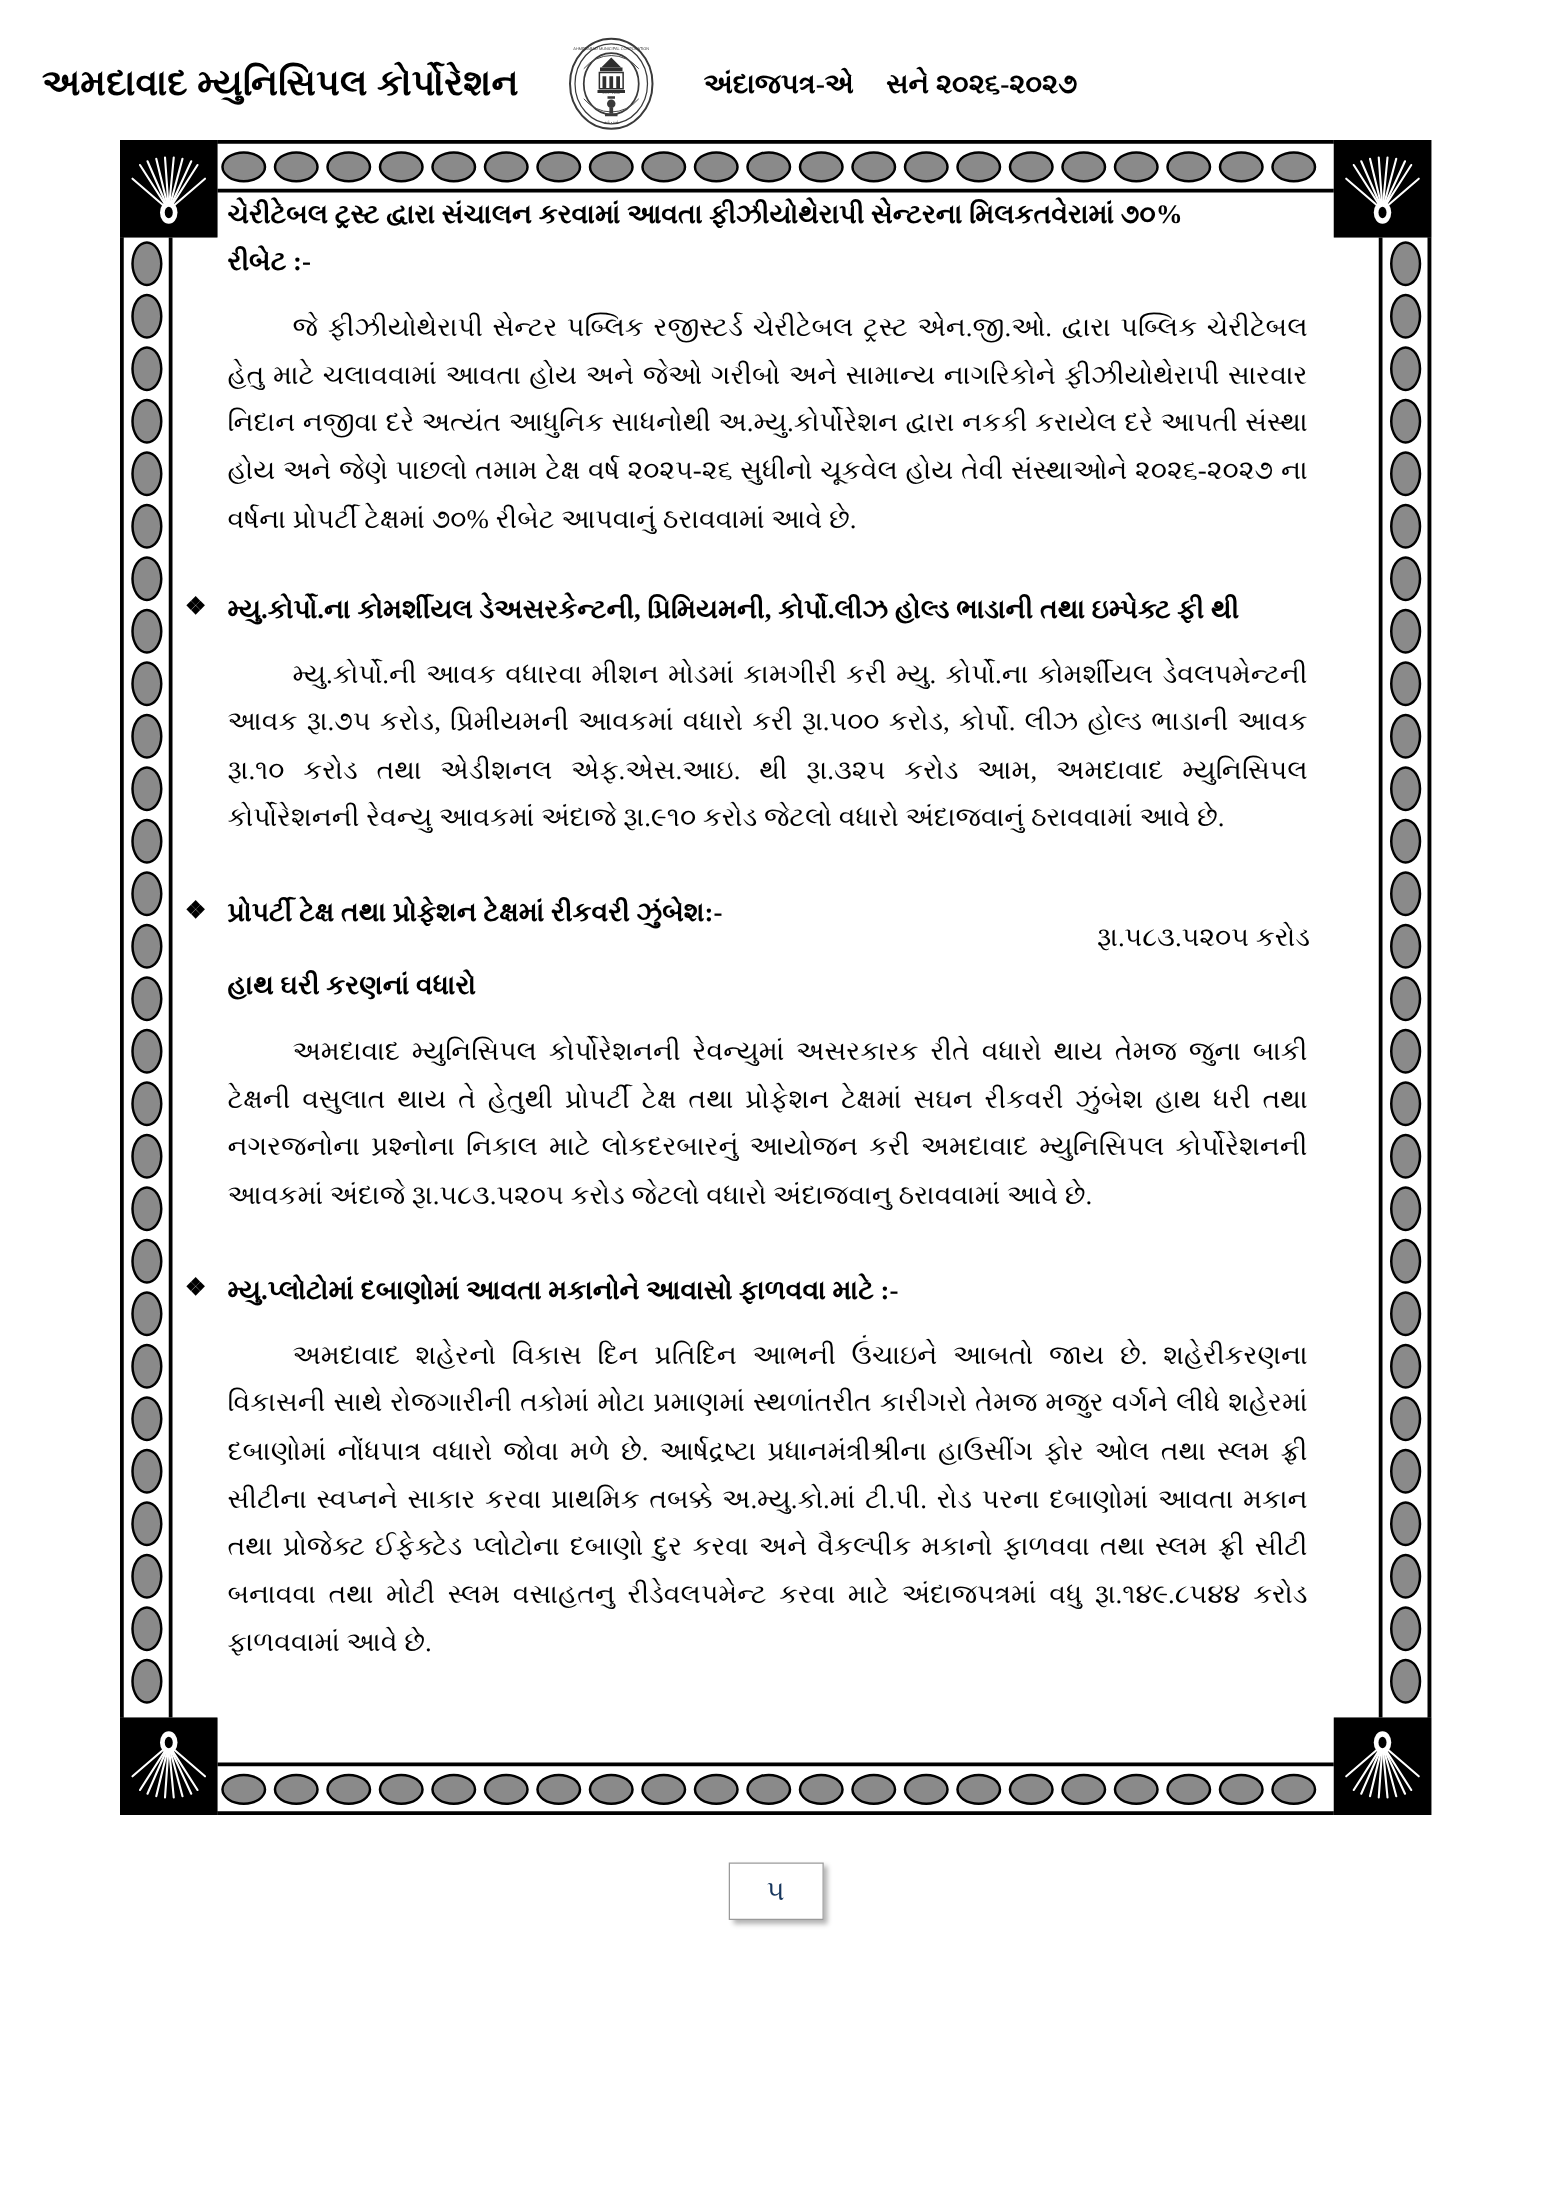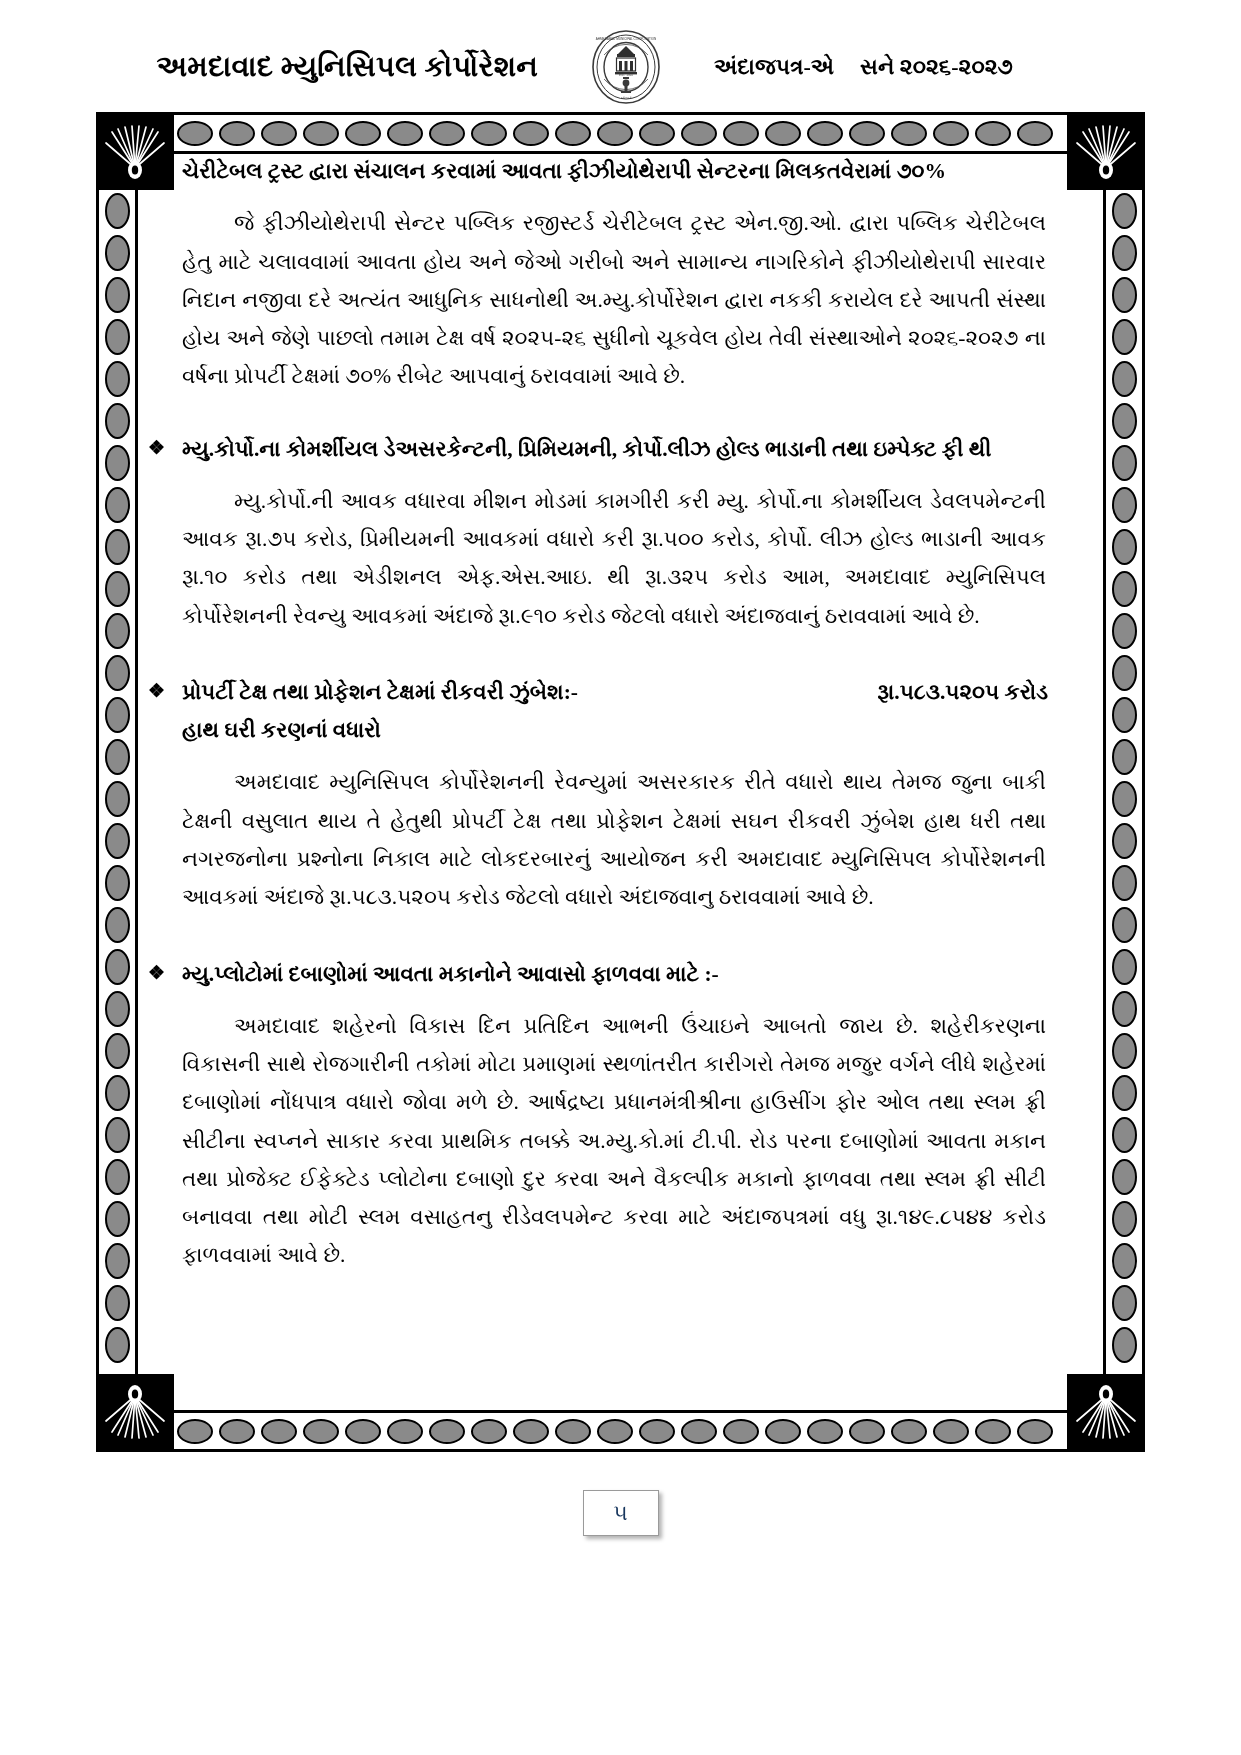--- a/index.html
+++ b/index.html
@@ -15,22 +15,21 @@
     overflow: hidden;
   }
 
   
   .header {
     position: absolute;
     top: 28px; left: 0; right: 0;
     height: 78px;
     display: flex;
     align-items: center;
-    justify-content: center;
-    gap: 14px;
+    gap: 0px;
     margin-left: 11px;
   }
   .hdr-left {
     font-size: 29px;
     font-weight: 700;
     letter-spacing: 0.2px;
     white-space: nowrap;
     width: 440px;
     text-align: right;
     padding-right: 36px;
@@ -148,21 +147,22 @@
   .bullet-head-row {
     display: flex;
     justify-content: space-between;
     align-items: flex-start;
     gap: 20px;
   }
   .bullet-head-text { flex: 1 1 auto; }
   .bullet-amount {
     flex: 0 0 auto;
     white-space: nowrap;
-    font-weight: 700;
+    font-weight: 400;
+    margin-top: 20px;
   }
   .bullet-head-cont { display: block; }
 
   .para {
     text-align: justify;
     text-justify: inter-word;
     text-indent: 52px;
     margin: 14px 0 0 34px;
     padding-right: 2px;
     font-family: Liberation Serif, serif;
@@ -429,20 +429,21 @@
 
 <div class="content">
 
   <div class="bullet-block">
     <div class="bullet-head">
       <span class="bullet-mark">❖</span>
       <span class="bullet-head-body">
         <span class="bullet-head-row">
           <span class="bullet-head-text">ચેરીટેબલ ટ્રસ્ટ દ્વારા સંચાલન કરવામાં આવતા ફીઝીયોથેરાપી સેન્ટરના મિલકતવેરામાં ૭૦%</span>
         </span>
+        <span class="bullet-head-cont">રીબેટ :-</span>
       </span>
     </div>
     <div class="para">જે ફીઝીયોથેરાપી સેન્ટર પબ્લિક રજીસ્ટર્ડ ચેરીટેબલ ટ્રસ્ટ એન.જી.ઓ. દ્વારા પબ્લિક ચેરીટેબલ હેતુ માટે ચલાવવામાં આવતા હોય અને જેઓ ગરીબો અને સામાન્ય નાગરિકોને ફીઝીયોથેરાપી સારવાર નિદાન નજીવા દરે અત્યંત આધુનિક સાધનોથી અ.મ્યુ.કોર્પોરેશન દ્વારા નકકી કરાયેલ દરે આપતી સંસ્થા હોય અને જેણે પાછલો તમામ ટેક્ષ વર્ષ ૨૦૨૫-૨૬ સુધીનો ચૂકવેલ હોય તેવી સંસ્થાઓને ૨૦૨૬-૨૦૨૭ ના વર્ષના પ્રોપર્ટી ટેક્ષમાં ૭૦% રીબેટ આપવાનું ઠરાવવામાં આવે છે.</div>
   </div>
 
   <div class="gap-md"></div>
 
   <div class="bullet-block">
     <div class="bullet-head">
       <span class="bullet-mark">❖</span>

